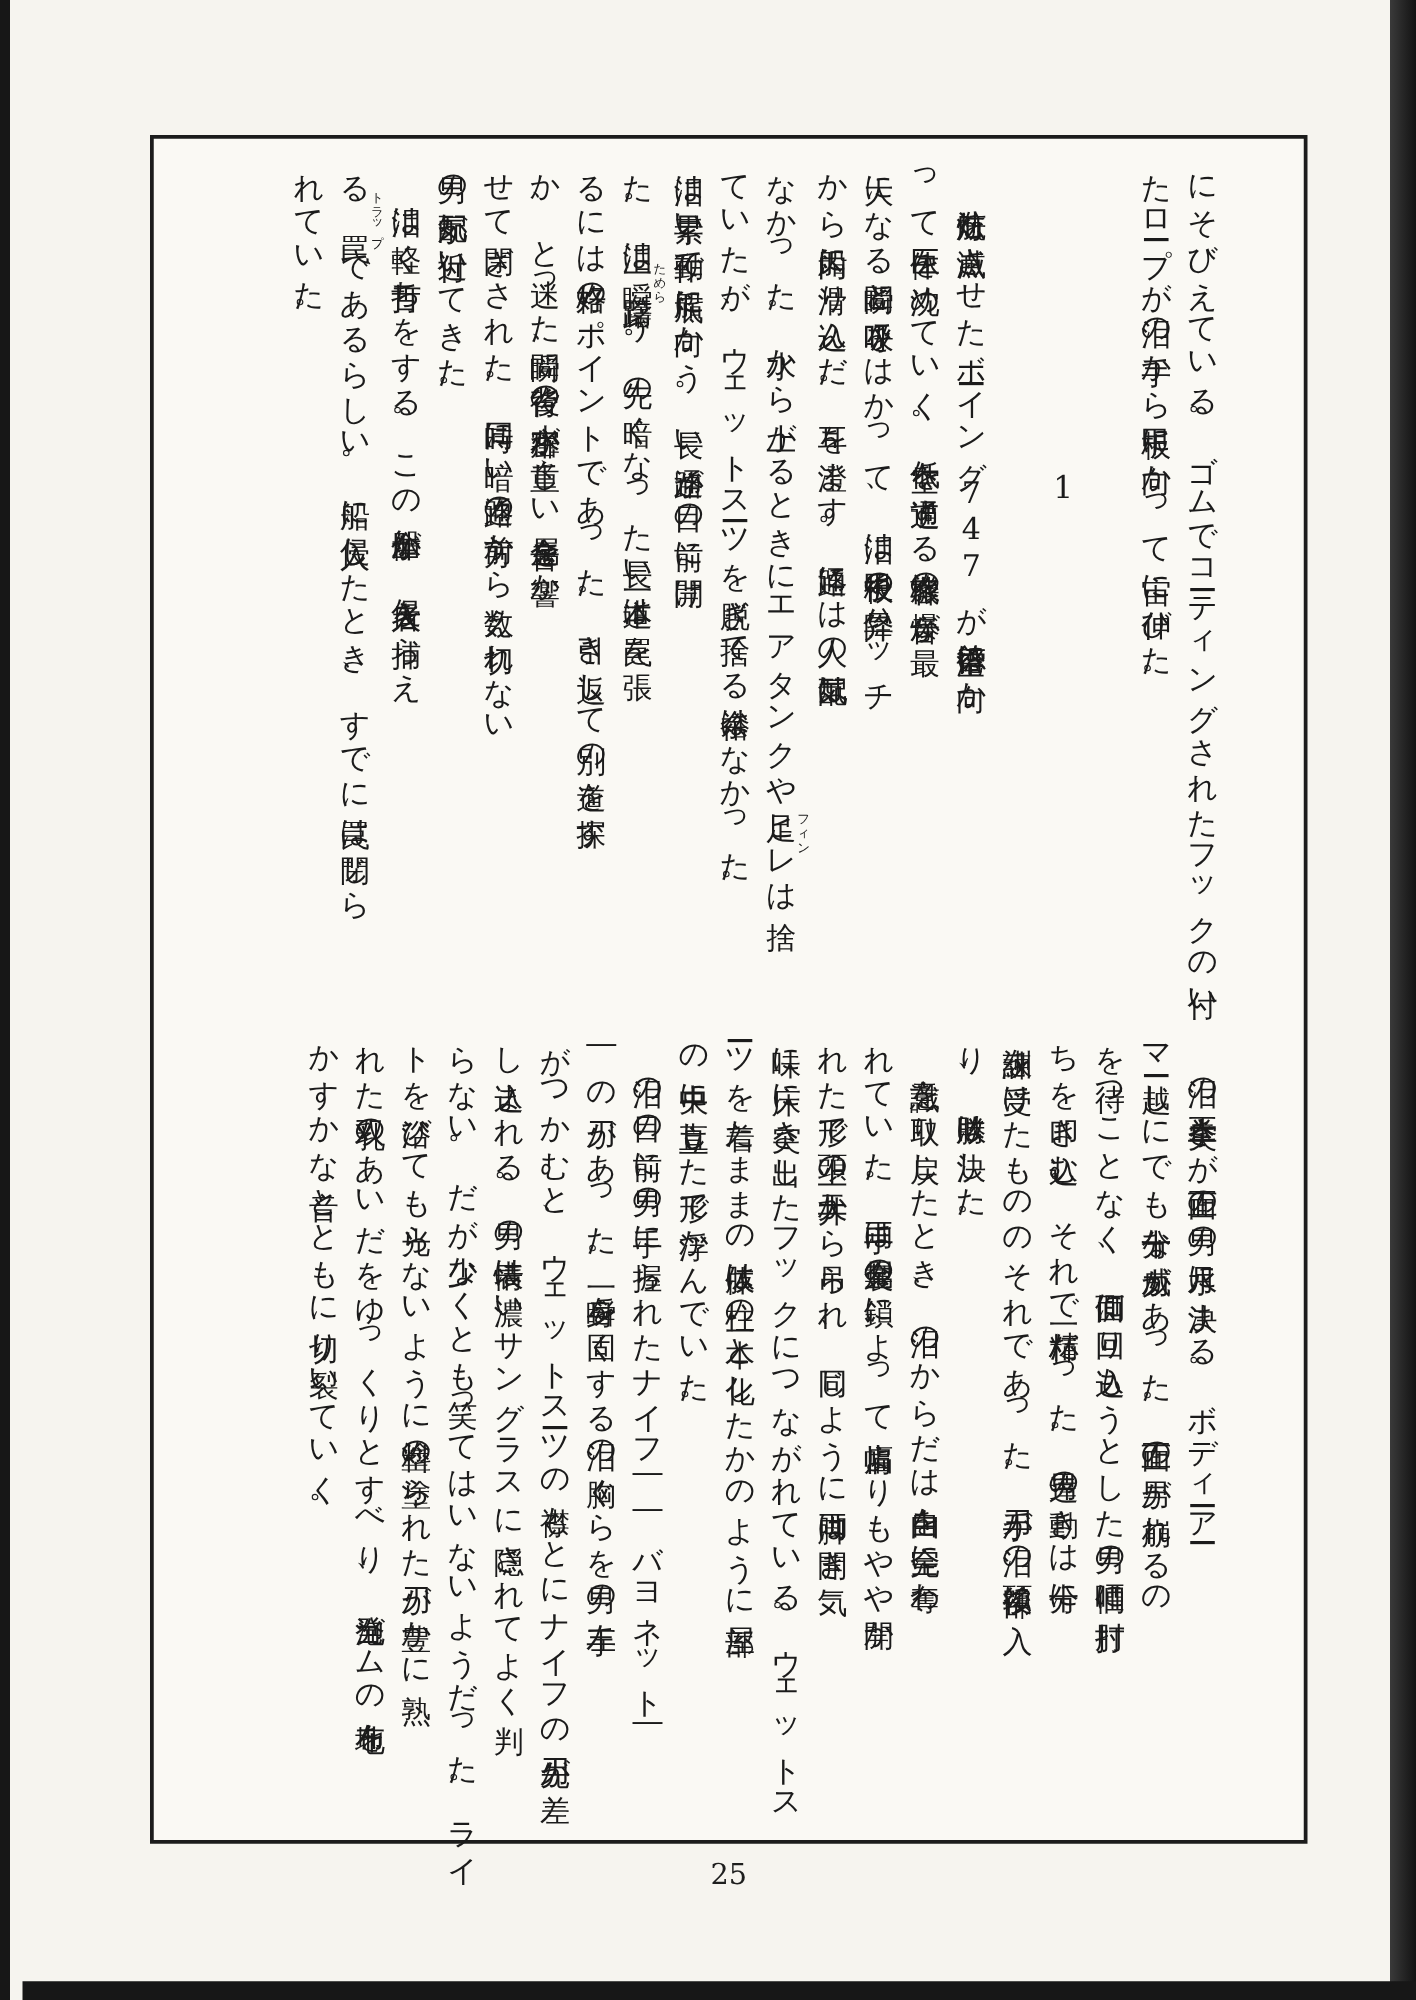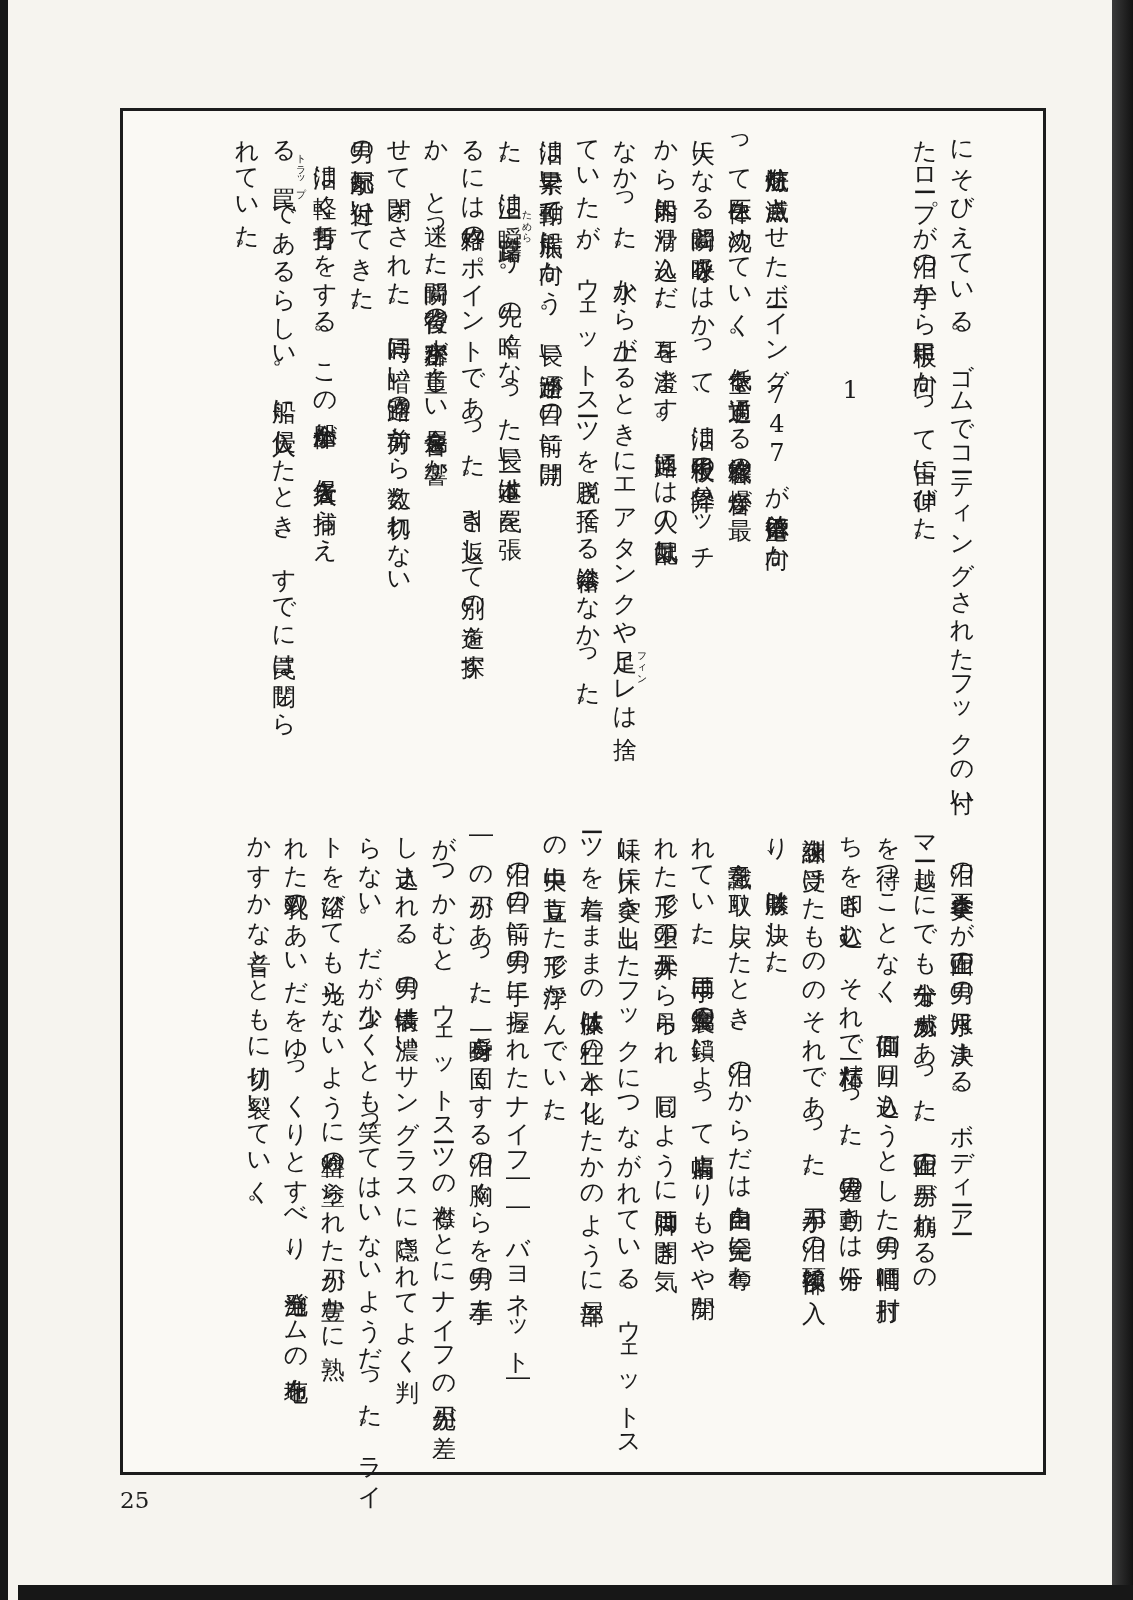--- a/index.html
+++ b/index.html
@@ -25,21 +25,21 @@
   }
   .band-upper { top:12px; }
   .band-lower { top:709px; }
   .col { margin:0; }
   .col.blank { width:37px; }
   .col.heading { padding-top:252px; font-size:25px; }
   ruby { ruby-align:center; }
   ruby rt { font-size:10px; letter-spacing:0; }
   .pagenum {
     position:absolute; left:120px; width:926px; top:1487px;
-    text-align:left; font-size:23px; color:#1e1e1e;
+    text-align:center; font-size:23px; color:#1e1e1e;
   }
 </style>
 </head>
 <body>
 
 <div class="page">
   <div class="edge edge-left"></div>
   <div class="edge edge-right"></div>
   <div class="edge edge-bottom"></div>
 

